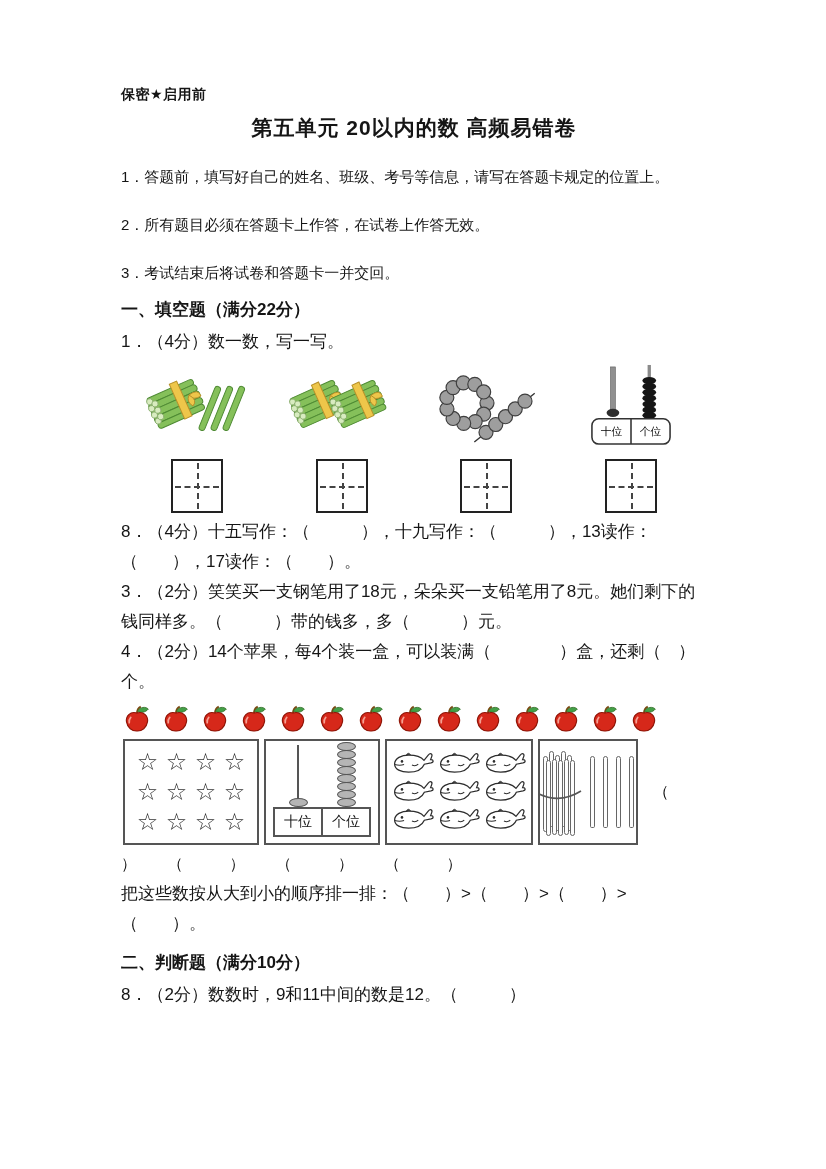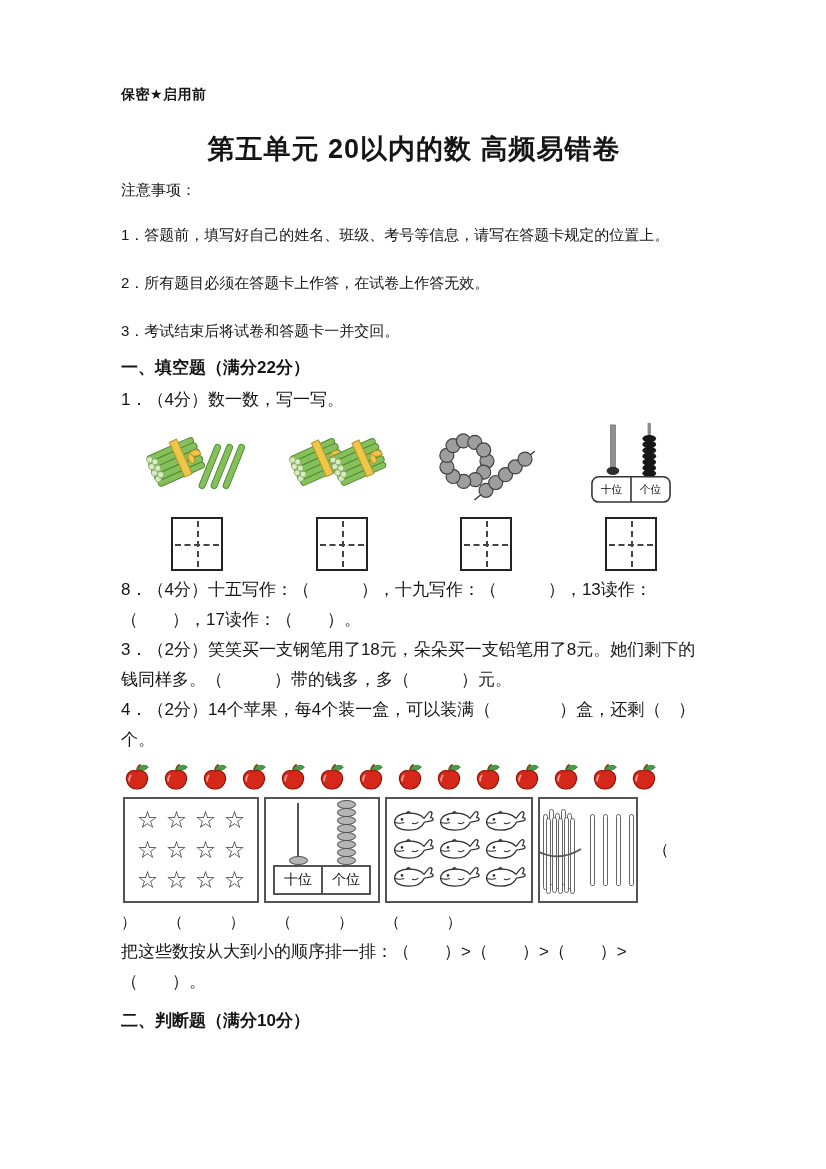--- a/index.html
+++ b/index.html
@@ -1,21 +1,21 @@
 <!DOCTYPE html>
 <html><head>
 <meta charset="utf-8">
 <style>
   html,body{margin:0;padding:0;background:#ffffff;}
   .page{position:relative;width:826px;height:1169px;background:#fff;overflow:hidden;
         font-family:"Liberation Sans","DejaVu Sans",sans-serif;color:#151515;padding-left:36px;}
   .content{position:absolute;left:121px;top:86px;width:586px;}
 
   .security{font-size:14px;font-weight:bold;letter-spacing:.5px;}
-  .title{font-size:27px;font-weight:bold;text-align:center;margin:27px 0 14px 0;letter-spacing:1px;}
+  .title{font-size:21px;font-weight:bold;text-align:center;margin:10px 0 14px 0;letter-spacing:1px;}
   .notes-heading{font-size:15px;margin:4px 0 2px 0;}
   .note{font-size:15px;line-height:27px;margin-top:21px;}
   .sec-heading{font-size:17px;font-weight:bold;margin:12px 0 6px 0;}
   .qtext{font-size:17px;line-height:30px;}
 
   
   .q1-row{display:flex;justify-content:space-between;margin:6px 4px 4px 4px;}
   .q1-col{width:25%;display:flex;flex-direction:column;align-items:center;}
   .q1-fig{height:86px;display:flex;align-items:center;justify-content:center;}
   .tian{position:relative;width:48px;height:50px;border:2px solid #222;margin-top:10px;background:#fff;}
@@ -110,21 +110,20 @@
     </g>
   </defs>
 </svg>
 
 <div class="page">
   <div class="content">
 
     <div class="security">保密★启用前</div>
     <div class="title">第五单元 20以内的数 高频易错卷</div>
 
-    <div class="notes-heading">注意事项：</div>
     <div class="note">1．答题前，填写好自己的姓名、班级、考号等信息，请写在答题卡规定的位置上。</div>
     <div class="note">2．所有题目必须在答题卡上作答，在试卷上作答无效。</div>
     <div class="note">3．考试结束后将试卷和答题卡一并交回。</div>
 
     <div class="sec-heading">一、填空题（满分22分）</div>
 
     <div class="qtext">1．（4分）数一数，写一写。</div>
 
     <div class="q1-row">
       <div class="q1-col">
@@ -376,15 +375,16 @@
             <i class="stk"></i>
           </div>
       </div>
       <span class="q6-open-paren">（</span>
     </div>
 
     <div class="blank-line">）　　（　　　）　　（　　　）　　（　　　）</div>
     <div class="qtext">把这些数按从大到小的顺序排一排：（　　）&gt;（　　）&gt;（　　）&gt;（　　）。</div>
 
     <div class="sec-heading">二、判断题（满分10分）</div>
+    <div class="qtext">8．（2分）数数时，9和11中间的数是12。（　　　）</div>
 
   </div>
 </div>
 
 </body></html>

